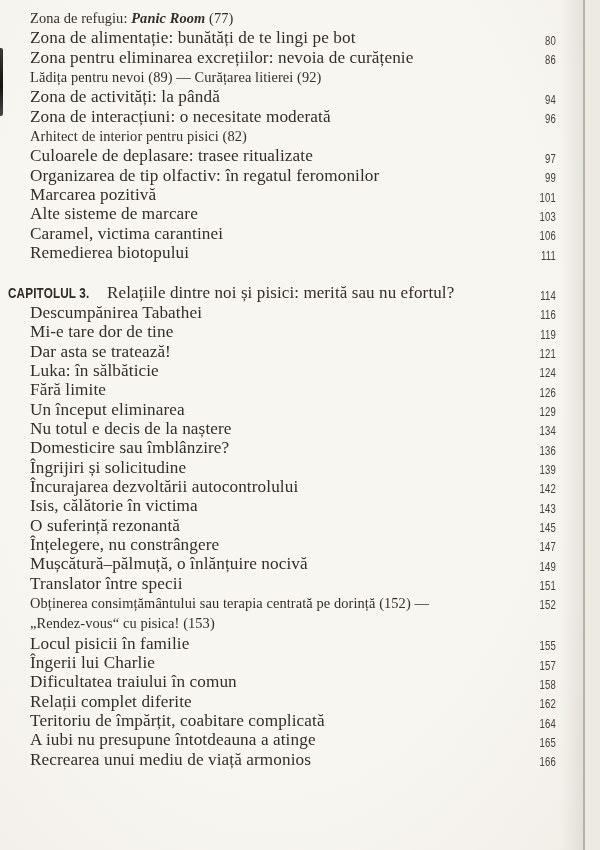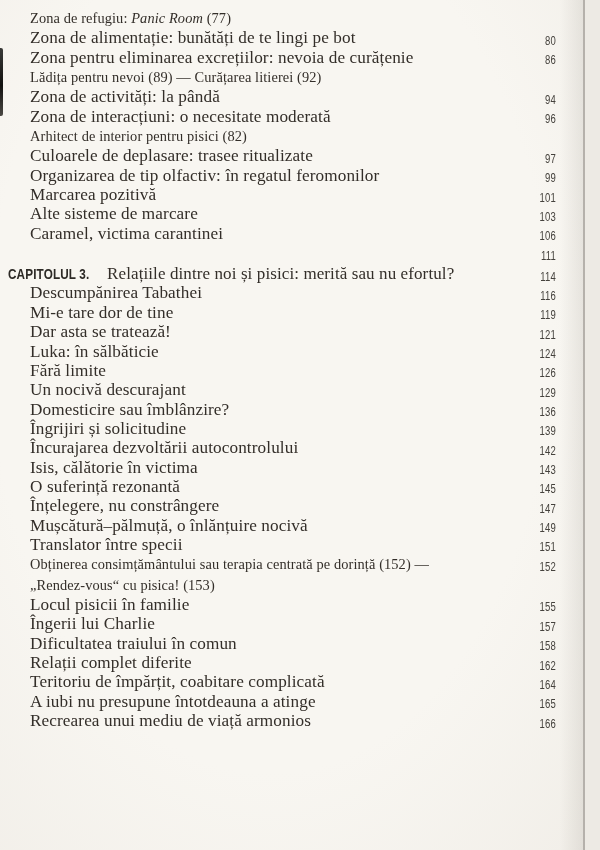--- a/index.html
+++ b/index.html
@@ -43,21 +43,21 @@
     white-space: nowrap;
   }
   .row .label {
     font-size: 17.2px;
     letter-spacing: 0.1px;
   }
   .row.sub .label {
     font-size: 14.4px;
     letter-spacing: 0.1px;
   }
-  .row.sub .label i { font-style: italic; font-weight: 400; }
+  .row.sub .label i { font-style: italic; font-weight: 700; }
   .row.chapter {
     margin-left: -22px;
     margin-top: 21px;
   }
   .row .chlabel {
     display: inline-block;
     font-family: "Liberation Sans", sans-serif;
     font-weight: bold;
     font-size: 15px;
     letter-spacing: 0.2px;
@@ -94,28 +94,29 @@
       <div class="row entry"><span class="label">Zona pentru eliminarea excrețiilor: nevoia de curățenie</span><span class="page">86</span></div>
       <div class="row sub"><span class="label">Lădița pentru nevoi (89) — Curățarea litierei (92)</span></div>
       <div class="row entry"><span class="label">Zona de activități: la pândă</span><span class="page">94</span></div>
       <div class="row entry"><span class="label">Zona de interacțiuni: o necesitate moderată</span><span class="page">96</span></div>
       <div class="row sub"><span class="label">Arhitect de interior pentru pisici (82)</span></div>
       <div class="row entry"><span class="label">Culoarele de deplasare: trasee ritualizate</span><span class="page">97</span></div>
       <div class="row entry"><span class="label">Organizarea de tip olfactiv: în regatul feromonilor</span><span class="page">99</span></div>
       <div class="row entry"><span class="label">Marcarea pozitivă</span><span class="page">101</span></div>
       <div class="row entry"><span class="label">Alte sisteme de marcare</span><span class="page">103</span></div>
       <div class="row entry"><span class="label">Caramel, victima carantinei</span><span class="page">106</span></div>
-      <div class="row entry"><span class="page">111</span></div>
+      <div class="row entry"><span class="label">Remedierea biotopului</span><span class="page">111</span></div>
       <div class="row chapter"><span class="label"><span class="chlabel">CAPITOLUL 3.</span><span class="chtitle">&nbsp; Relațiile dintre noi și pisici: merită sau nu efortul?</span></span><span class="page">114</span></div>
       <div class="row entry"><span class="label">Descumpănirea Tabathei</span><span class="page">116</span></div>
       <div class="row entry"><span class="label">Mi-e tare dor de tine</span><span class="page">119</span></div>
       <div class="row entry"><span class="label">Dar asta se tratează!</span><span class="page">121</span></div>
       <div class="row entry"><span class="label">Luka: în sălbăticie</span><span class="page">124</span></div>
       <div class="row entry"><span class="label">Fără limite</span><span class="page">126</span></div>
-      <div class="row entry"><span class="label">Un nocivă descurajant</span><span class="page">129</span></div>
+      <div class="row entry"><span class="label">Un început eliminarea</span><span class="page">129</span></div>
+      <div class="row entry"><span class="label">Nu totul e decis de la naștere</span><span class="page">134</span></div>
       <div class="row entry"><span class="label">Domesticire sau îmblânzire?</span><span class="page">136</span></div>
       <div class="row entry"><span class="label">Îngrijiri și solicitudine</span><span class="page">139</span></div>
       <div class="row entry"><span class="label">Încurajarea dezvoltării autocontrolului</span><span class="page">142</span></div>
       <div class="row entry"><span class="label">Isis, călătorie în victima</span><span class="page">143</span></div>
       <div class="row entry"><span class="label">O suferință rezonantă</span><span class="page">145</span></div>
       <div class="row entry"><span class="label">Înțelegere, nu constrângere</span><span class="page">147</span></div>
       <div class="row entry"><span class="label">Mușcătură–pălmuță, o înlănțuire nocivă</span><span class="page">149</span></div>
       <div class="row entry"><span class="label">Translator între specii</span><span class="page">151</span></div>
       <div class="row entry"><span class="page">152</span></div>
       <div class="row sub"><span class="label">Obținerea consimțământului sau terapia centrată pe dorință (152) —</span></div>

